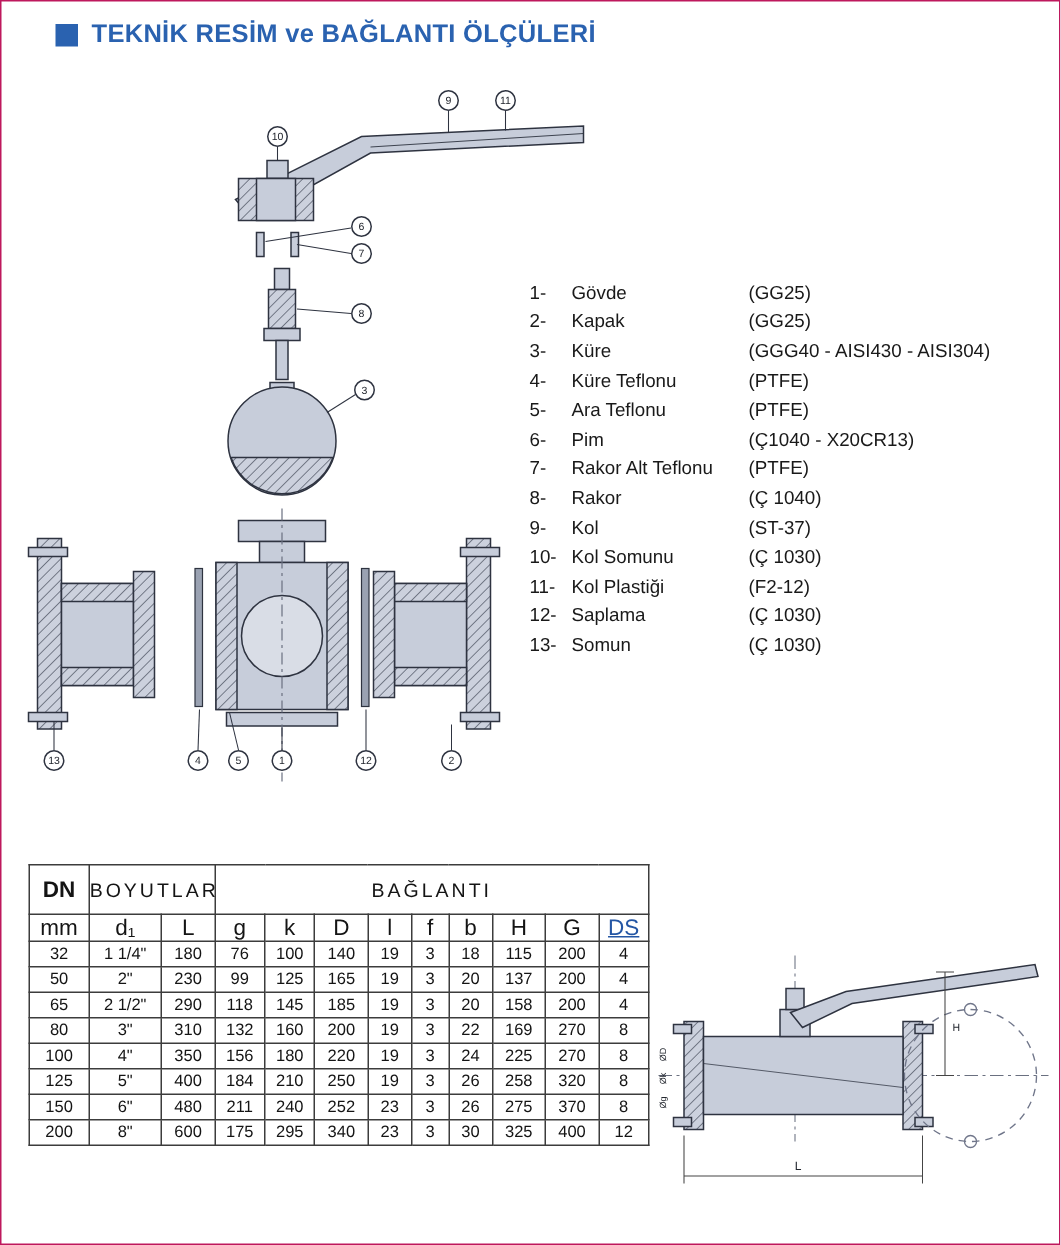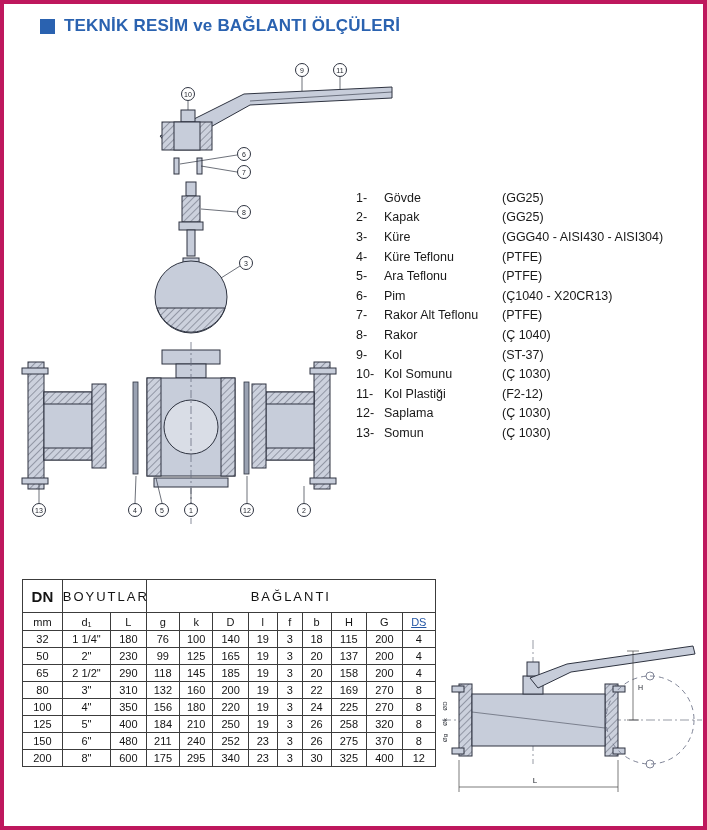--- a/index.html
+++ b/index.html
@@ -1,18 +1,18 @@
 <!DOCTYPE html>
 <html><head>
 <meta charset="utf-8">
 <style>
   * { margin:0; padding:0; box-sizing:border-box; }
   html,body { background:#ffffff; font-family:"Liberation Sans", sans-serif; }
   #page { position:relative; width:707px; height:830px; background:#ffffff;
-          border:4px solid #be185d; overflow:hidden; }
+          border:1px solid #be185d; overflow:hidden; }
 
   
   .hdr { position:absolute; left:36px; top:12px; display:flex; align-items:center; gap:9px; }
   .sq  { width:15px; height:15px; background:#2a62b0; display:inline-block; }
   .title { font-size:17px; font-weight:bold; color:#2a62b0; letter-spacing:0.2px; }
 
   
   svg.expl { position:absolute; left:0px;   top:50px;  width:420px; height:500px; }
   svg.asm  { position:absolute; left:433px; top:598px; width:270px; height:225px; }
   svg text { font-family:"Liberation Sans", sans-serif; fill:#22262e; }
@@ -25,21 +25,21 @@
   .pmat { white-space:nowrap; }
 
   
   table.dim { position:absolute; left:18px; top:575px; width:414px;
               border-collapse:collapse; table-layout:fixed; font-size:11px; color:#141414; }
   .dim th, .dim td { border:1px solid #3c3c3c; text-align:center; vertical-align:middle; padding:0; }
   .dim td { height:17px; }
   .dim tr.grp-row th { height:33px; }
   th.dn  { font-size:15px; font-weight:bold; }
   th.grp { font-weight:normal; font-size:13px; letter-spacing:2px; }
-  .dim tr.sub-row th { height:18px; font-weight:normal; font-size:11px; }
+  .dim tr.sub-row th { height:18px; font-weight:normal; font-size:15px; }
   .dim tr.sub-row th.ds { color:#2456a4;text-decoration:underline; }
 </style>
 </head>
 <body>
 
 <div id="page">
 
   <div class="hdr">
     <span class="sq"></span>
     <span class="title">TEKNİK RESİM ve BAĞLANTI ÖLÇÜLERİ</span>

